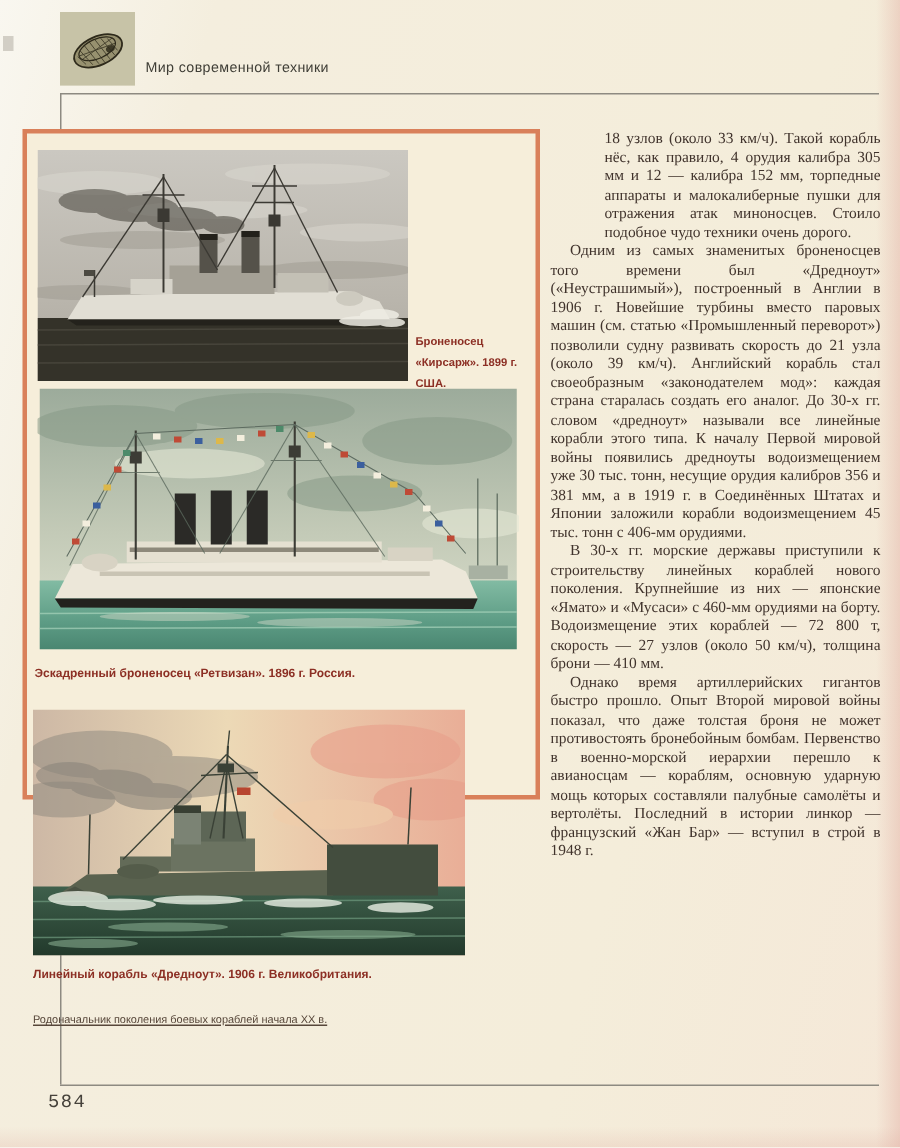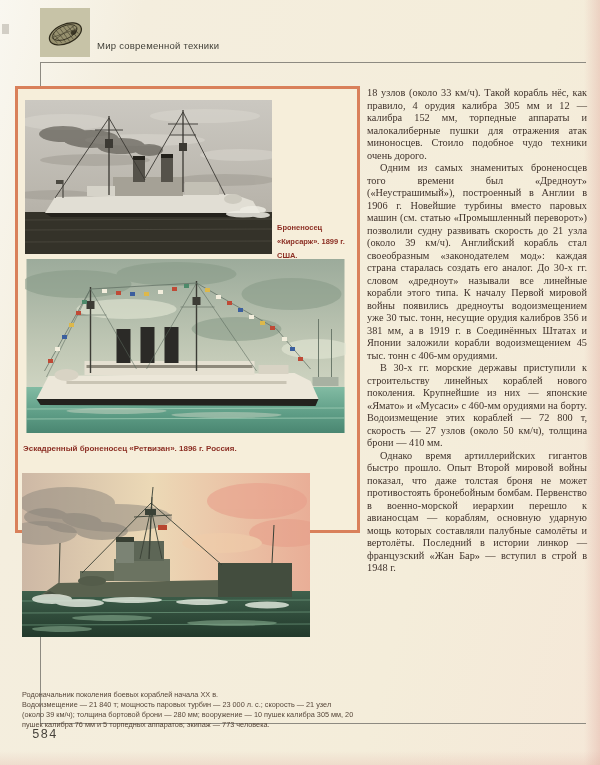--- a/index.html
+++ b/index.html
@@ -24,26 +24,26 @@
 
   .figure-box{position:absolute;left:15px;top:86px;width:345px;height:447px;box-sizing:border-box;
     border:3px solid #d9805a;background:#f6eeda;z-index:2;}
   .fig{position:absolute;display:block;}
   .fig svg{display:block;}
 
   .cap{color:#8c2f24;font-weight:bold;}
   .cap-kearsarge{position:absolute;left:259px;top:132px;width:84px;font-size:7.5px;line-height:14px;}
   .cap-retvizan{position:absolute;left:5px;top:355px;font-size:8px;}
   .cap-dreadnought{position:absolute;left:4px;top:556px;font-size:8px;}
-  .fig-desc{position:absolute;left:4px;top:601px;width:332px;font-size:7.3px;line-height:10px;color:#57473a;}
+  .fig-desc{position:absolute;left:4px;top:586px;width:332px;font-size:7.3px;line-height:10px;color:#57473a;text-decoration:underline;}
 
   .article{position:absolute;left:367px;top:87px;width:220px;z-index:1;
     font-family:"Liberation Serif",serif;font-size:10.3px;line-height:12.5px;color:#40332c;}
   .article p{margin:0;text-align:justify;text-indent:13px;}
-  .article p.first{text-indent:0;}
+  .article p.first{text-indent:0;margin-left:36px;}
 
   .page-number{position:absolute;left:32px;top:728px;font-family:Liberation Mono, monospace;
     font-size:12.5px;color:#46423b;letter-spacing:1px;}
 </style>
 </head>
 <body>
 
 <div class="edge-tint-right"></div>
 <div class="edge-tint-bottom"></div>
 <div class="edge-mark"></div>
@@ -322,23 +322,23 @@
           <ellipse cx="180" cy="129" rx="26" ry="3"></ellipse>
         <ellipse cx="245" cy="132" rx="22" ry="3.5"></ellipse>
       </g>
       <g fill="#86ab8e" opacity=".6">
         <ellipse cx="90" cy="145" rx="40" ry="3"></ellipse>
           <ellipse cx="210" cy="150" rx="45" ry="3"></ellipse>
         <ellipse cx="40" cy="156" rx="30" ry="3"></ellipse>
       </g>
     </svg>
   </div>
+  <div class="cap cap-dreadnought">Линейный корабль «Дредноут». 1906 г. Великобритания.</div>
   <div class="fig-desc">
     <div>Родоначальник поколения боевых кораблей начала XX в.</div>
-    <div>Водоизмещение — 21 840 т; мощность паровых турбин — 23 000 л. с.; скорость — 21 узел (около 39 км/ч); толщина бортовой брони — 280 мм; вооружение — 10 пушек калибра 305 мм, 20 пушек калибра 76 мм и 5 торпедных аппаратов; экипаж — 773 человека.</div>
   </div>
 </div>
 
 <div class="article" lang="ru">
   <p class="first">18 узлов (около 33 км/ч). Такой корабль нёс, как правило, 4 орудия калибра 305 мм и 12 — калибра 152 мм, торпедные аппараты и малокалиберные пушки для отражения атак миноносцев. Стоило подобное чудо техники очень дорого.</p>
   <p>Одним из самых знаменитых броненосцев того времени был «Дредноут» («Неустрашимый»), построенный в Англии в 1906 г. Новейшие турбины вместо паровых машин (см. статью «Промышленный переворот») позволили судну развивать скорость до 21 узла (около 39 км/ч). Английский корабль стал своеобразным «законодателем мод»: каждая страна старалась создать его аналог. До 30-х гг. словом «дредноут» называли все линейные корабли этого типа. К началу Первой мировой войны появились дредноуты водоизмещением уже 30 тыс. тонн, несущие орудия калибров 356 и 381 мм, а в 1919 г. в Соединённых Штатах и Японии заложили корабли водоизмещением 45 тыс. тонн с 406-мм орудиями.</p>
   <p>В 30-х гг. морские державы приступили к строительству линейных кораблей нового поколения. Крупнейшие из них — японские «Ямато» и «Мусаси» с 460-мм орудиями на борту. Водоизмещение этих кораблей — 72 800 т, скорость — 27 узлов (около 50 км/ч), толщина брони — 410 мм.</p>
   <p>Однако время артиллерийских гигантов быстро прошло. Опыт Второй мировой войны показал, что даже толстая броня не может противостоять бронебойным бомбам. Первенство в военно-морской иерархии перешло к авианосцам — кораблям, основную ударную мощь которых составляли палубные самолёты и вертолёты. Последний в истории линкор — французский «Жан Бар» — вступил в строй в 1948 г.</p>
 </div>
 

